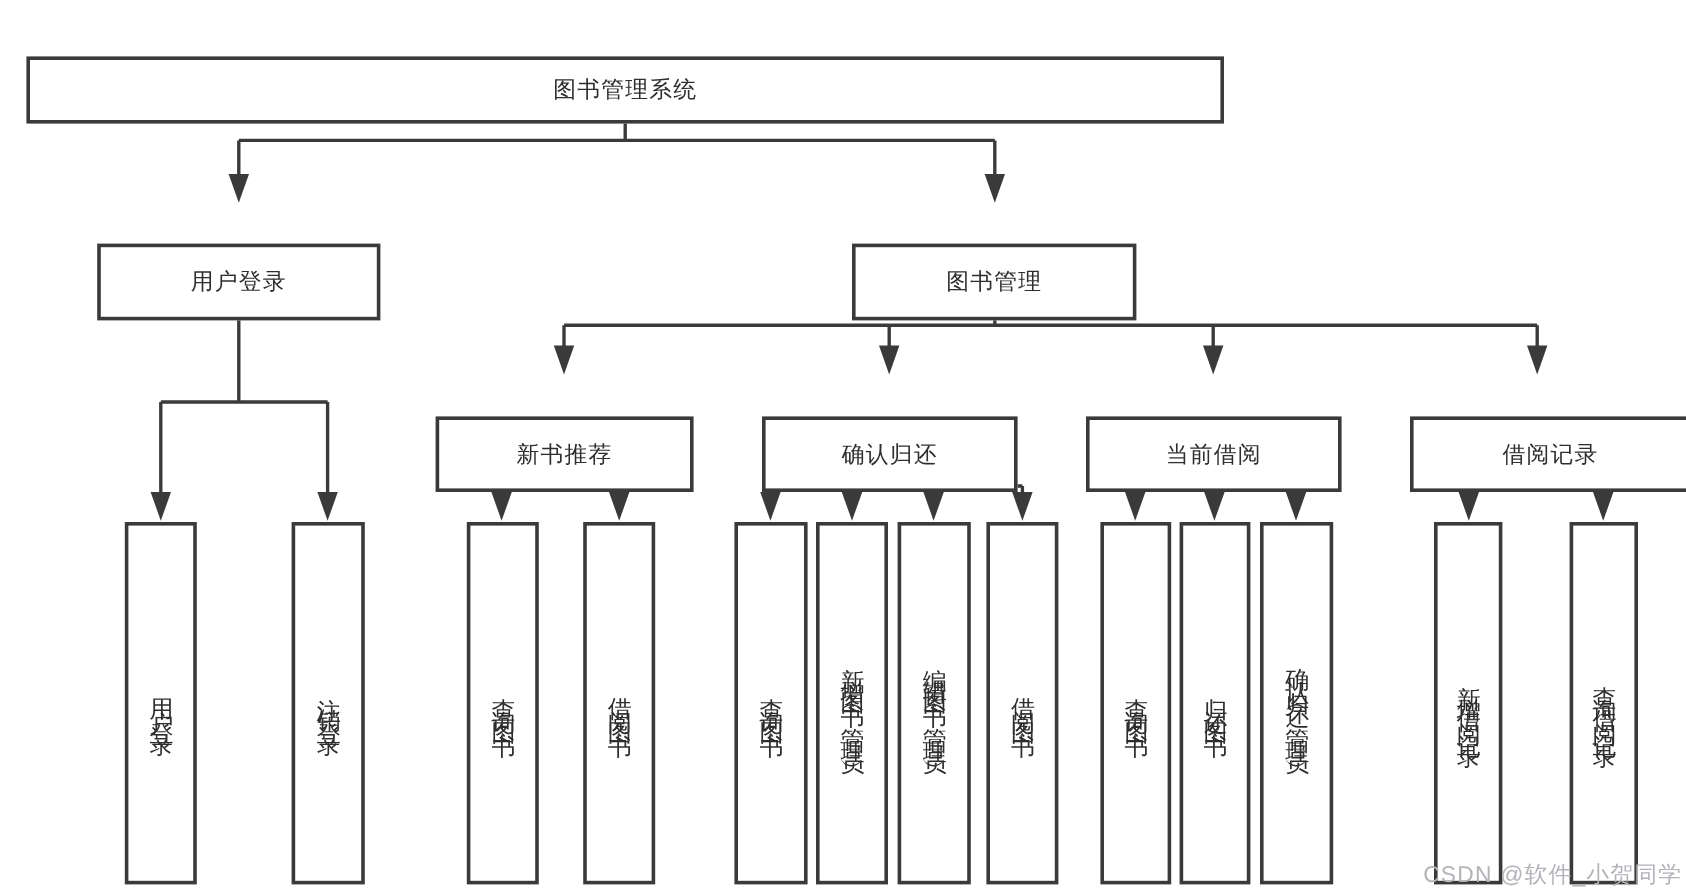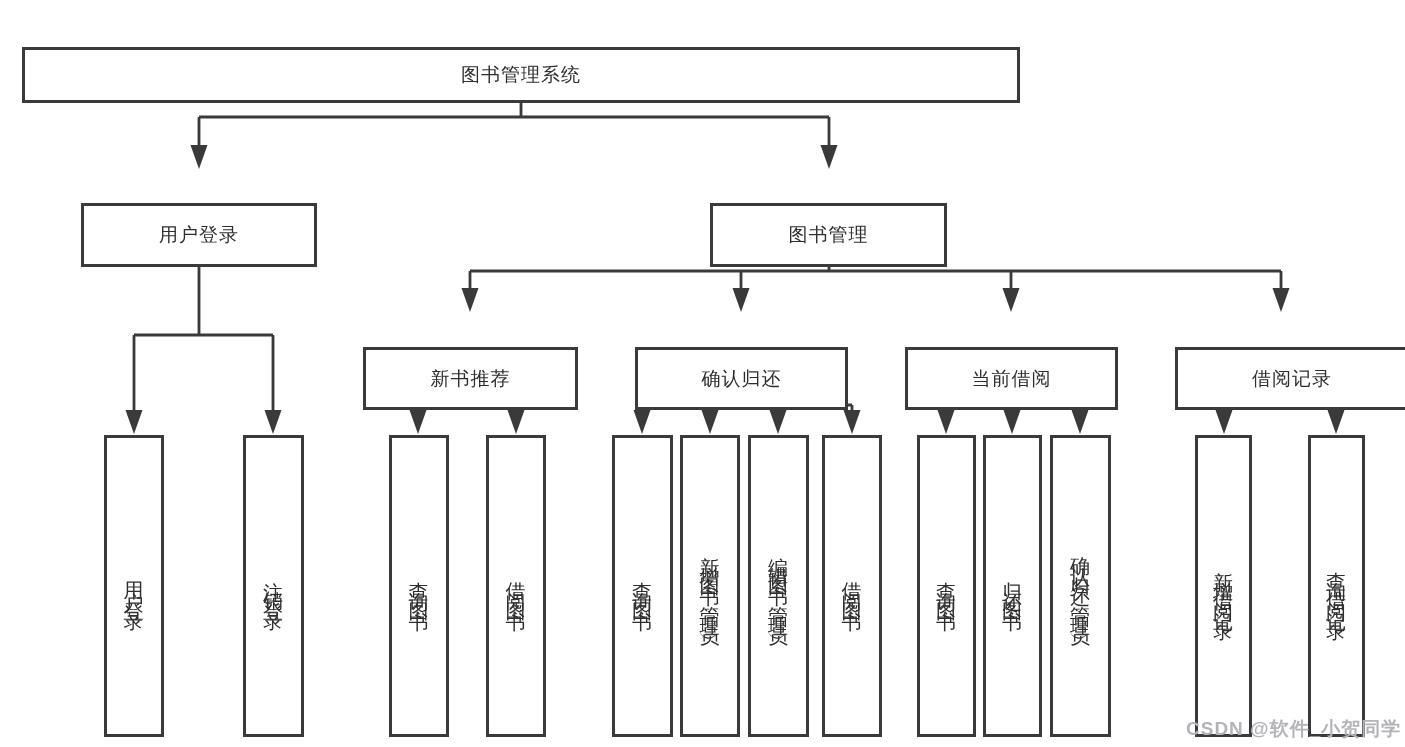--- a/index.html
+++ b/index.html
@@ -59,21 +59,20 @@
   }
   .watermark {
     position: absolute;
     left: 1186px;
     top: 716px;
     font-size: 19px;
     color: #b3b3b9;
     letter-spacing: 1px;
     white-space: nowrap;
     z-index: 10;
-    font-weight: bold;
   }
 </style>
 </head>
 <body>
 
 <div class="canvas">
 
   <svg class="connectors" viewBox="0 0 1405 747" xmlns="http://www.w3.org/2000/svg">
     <g stroke="#3a3a3a" stroke-width="2.8" fill="none">
 

